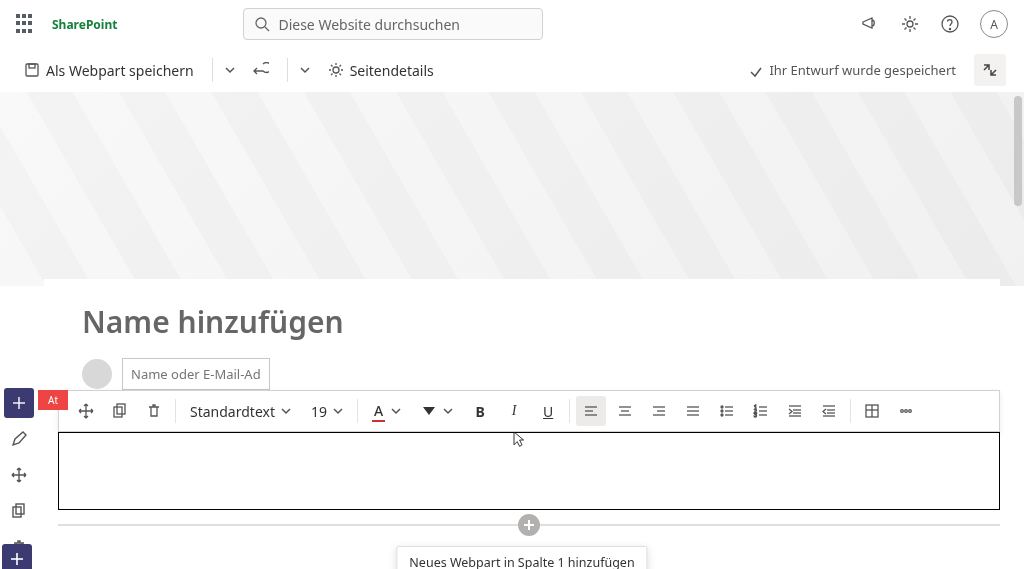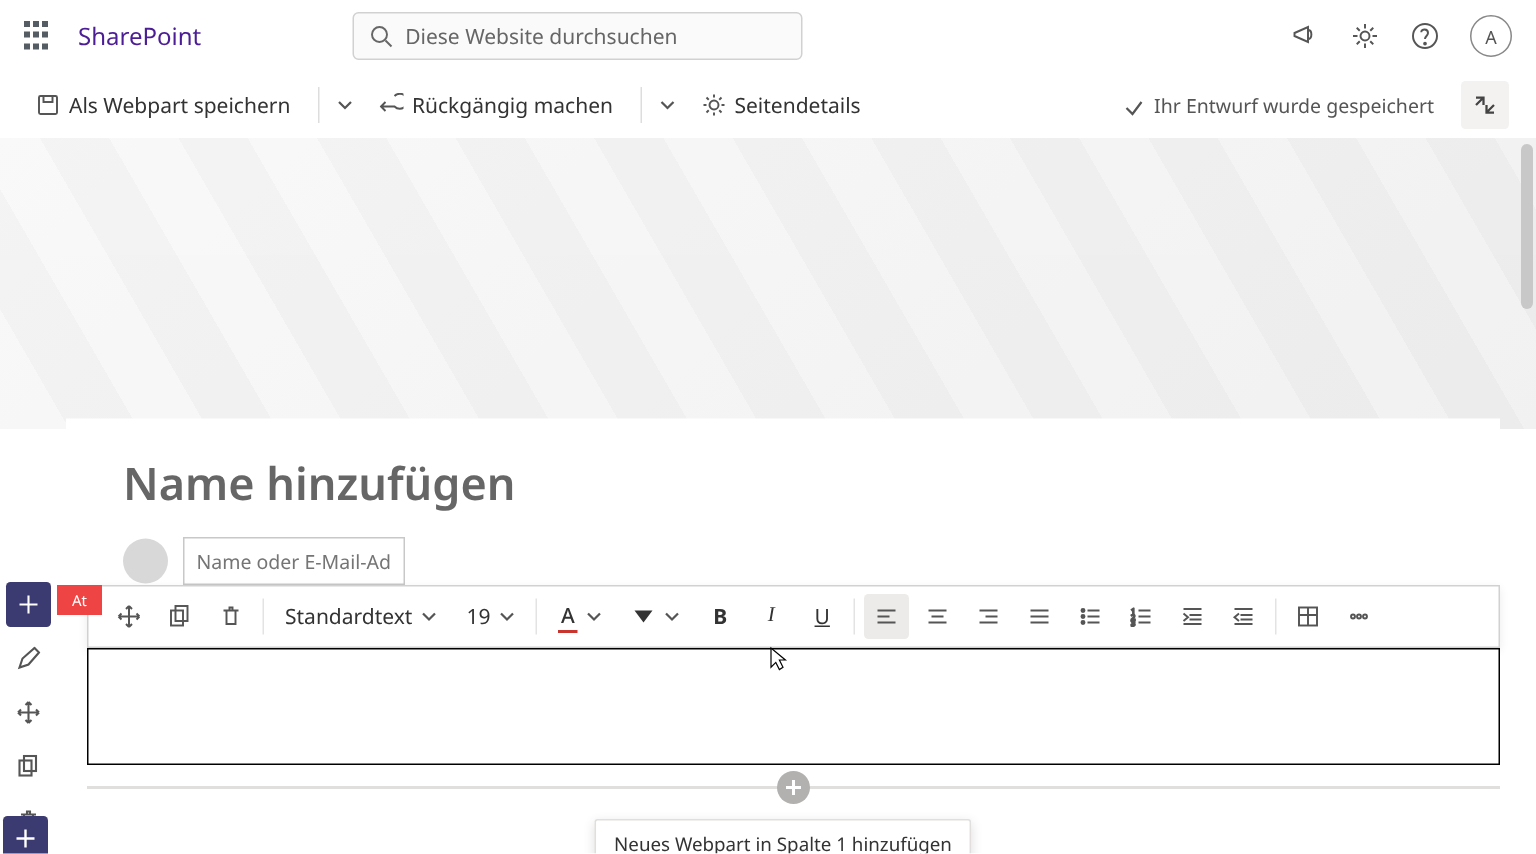--- a/index.html
+++ b/index.html
@@ -1,21 +1,21 @@
 <!DOCTYPE html>
 <html><head>
 <meta charset="utf-8">
 <style>
 *{box-sizing:border-box;margin:0;padding:0;font-family:"Segoe UI",system-ui,sans-serif}
 body{width:1024px;height:569px;overflow:hidden;background:#fff;position:relative}
 .header{height:48px;display:flex;align-items:center;padding:0 16px;gap:16px;background:#fff;border-bottom:none}
 .waffle{width:20px;height:20px;display:flex;flex-wrap:wrap;gap:2px}
 .waffle span{width:4px;height:4px;background:#565c63}
-.brand{font-weight:400;font-size:16px;color:#4c1d95}
-.search{margin-left:85px;width:300px;height:32px;border:1px solid #d1d1d1;border-radius:4px;display:flex;align-items:center;padding:0 10px;gap:8px;background:#fafafa}
+.brand{font-weight:700;font-size:12px;color:#15803d}
+.search{margin-left:110px;width:300px;height:32px;border:1px solid #d1d1d1;border-radius:4px;display:flex;align-items:center;padding:0 10px;gap:8px;background:#fafafa}
 .search svg{width:16px;height:16px;fill:none;stroke:#666;stroke-width:1.3}
 .search-txt{color:#666;font-size:14px}
 .header-right{margin-left:auto;display:flex;align-items:center;gap:20px}
 .hicon{width:20px;height:20px;stroke:#555;fill:none;stroke-width:1.3}
 .avatar{width:28px;height:28px;border:1px solid #888;border-radius:50%;display:flex;align-items:center;justify-content:center;font-size:12px;color:#555}
 .cmdbar{height:44px;display:flex;align-items:center;padding:0 18px;gap:8px;background:#fff;font-size:14px;color:#333}
 .cmd{display:flex;align-items:center;gap:6px;padding:4px 6px}
 .cmd svg{width:16px;height:16px;fill:none;stroke:#555;stroke-width:1.3}
 .vr{width:1px;height:24px;background:#ddd;margin:0 4px}
 .chev{width:10px;height:10px;stroke:#555;fill:none;stroke-width:1.5}
@@ -108,21 +108,20 @@
     <span>Als Webpart speichern</span>
   </div>
   <div class="vr"></div>
   <svg class="chev">
       <path d="M1 3 L5 7 L9 3"></path>
     </svg>
   <div class="cmd" style="margin-left:4px">
     <svg>
         <path d="M4 6 L1 9 L4 12 M1 9 H10 A5 5 0 1 0 10 2"></path>
       </svg>
-    <span>Rückgängig machen</span>
   </div>
   <div class="vr"></div>
   <svg class="chev">
       <path d="M1 3 L5 7 L9 3"></path>
     </svg>
   <div class="cmd" style="margin-left:4px">
     <svg>
         <circle cx="8" cy="8" r="3"></circle>
         <path d="M8 1v2M8 13v2M1 8h2M13 8h2M3 3l1.5 1.5M11.5 11.5L13 13M13 3l-1.5 1.5M4.5 11.5L3 13"></path>
       </svg>

